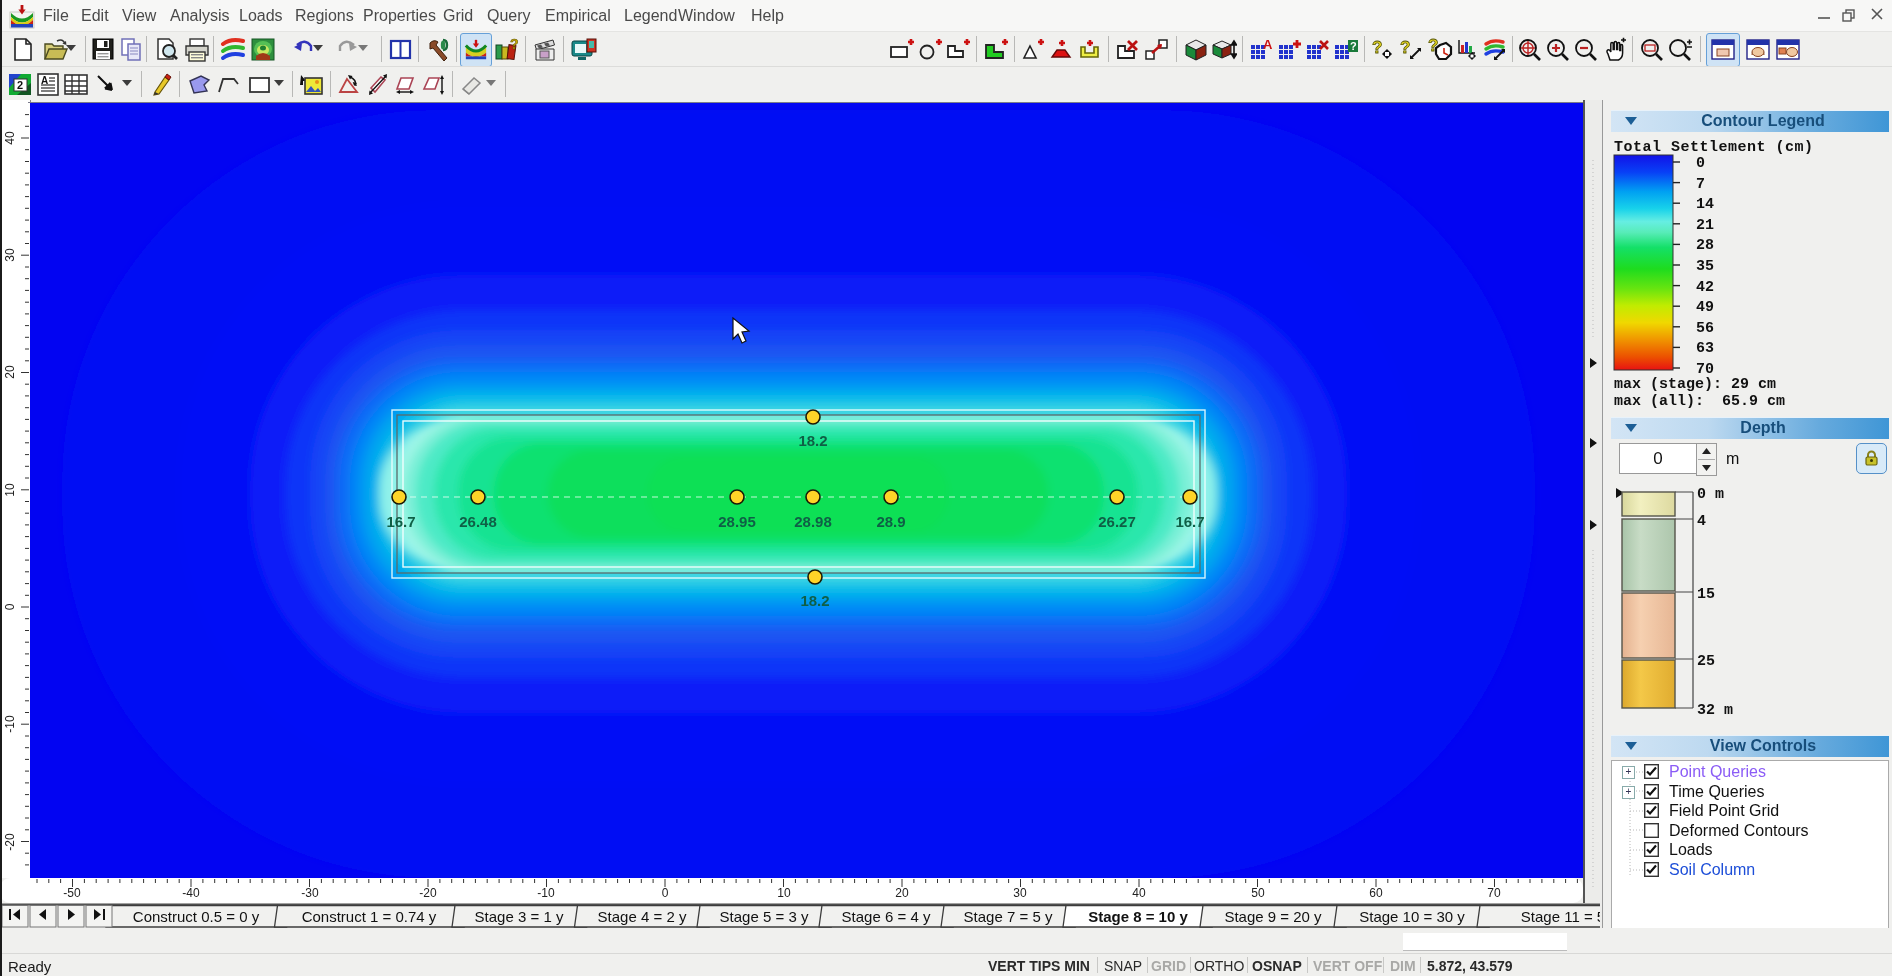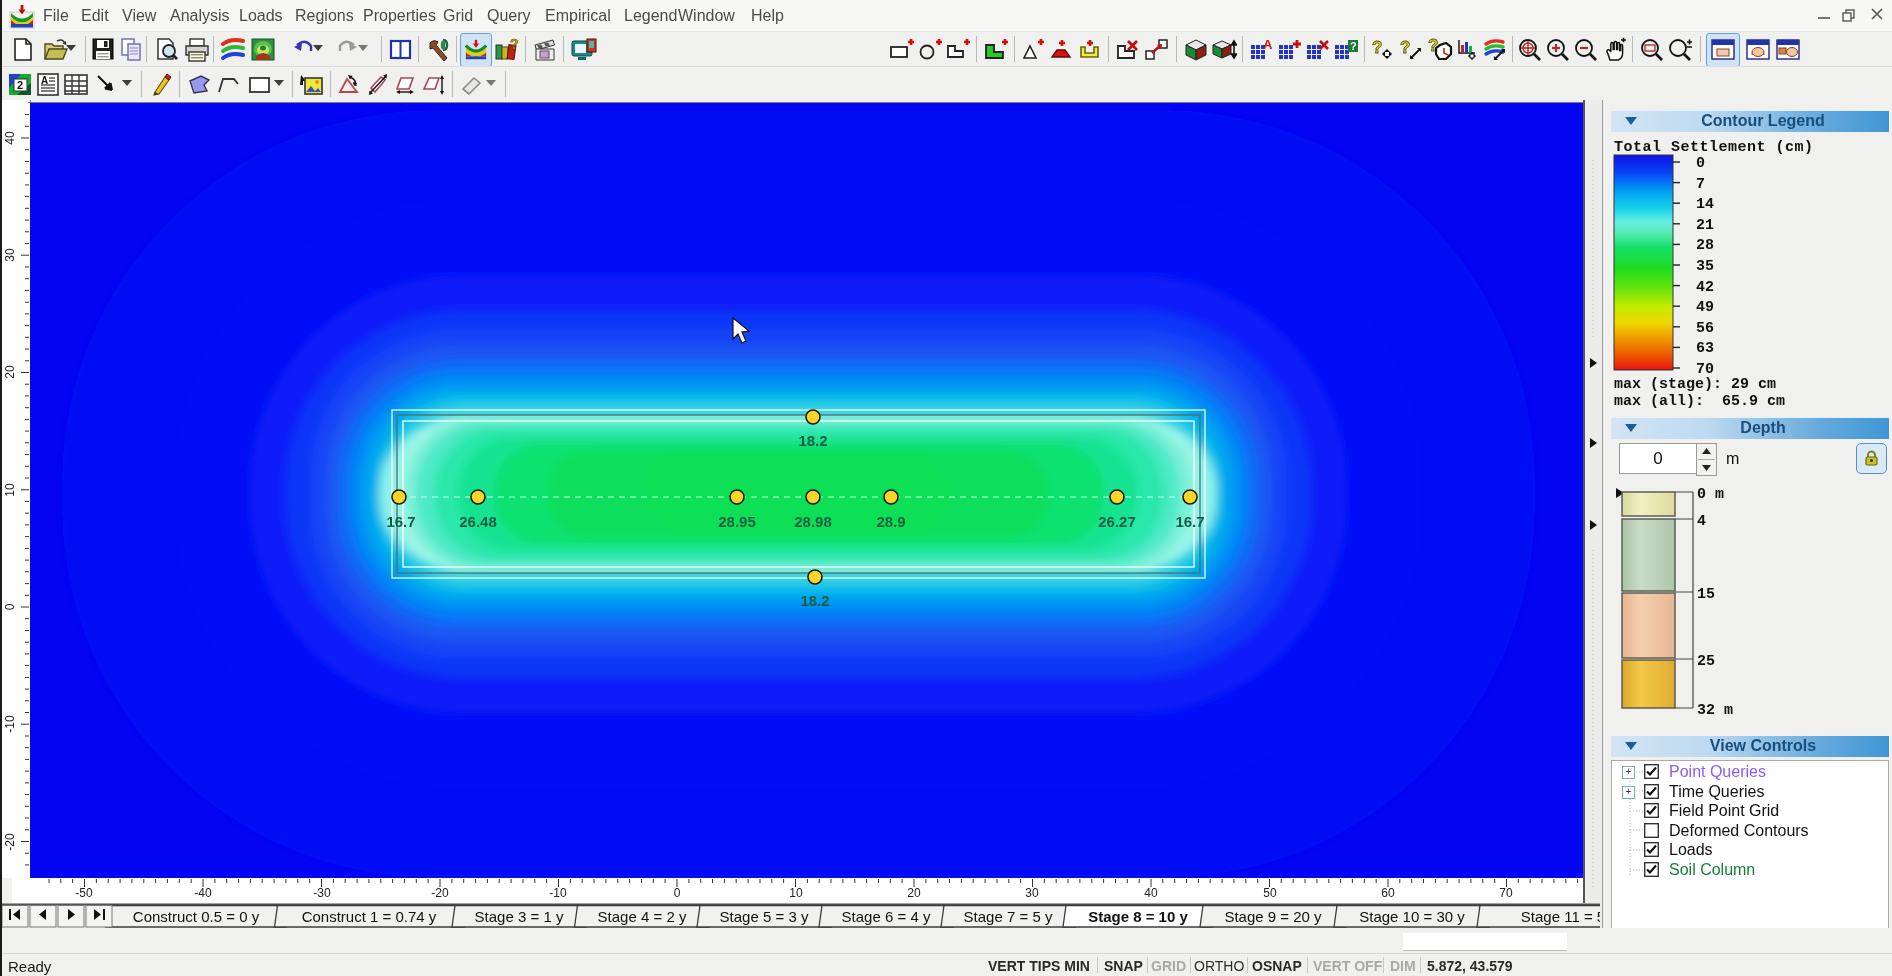--- a/index.html
+++ b/index.html
@@ -11,21 +11,21 @@
   #winbtns{position:absolute;top:6px;right:6px;color:#555;font-size:15px;}
   
   #tb1{left:0;top:31px;width:1892px;height:35px;background:#f0f0ee;border-top:1px solid #e4e4e2;}
   #tb2{left:0;top:66px;width:1892px;height:34px;background:#f0f0ee;border-top:1px solid #dcdcda;}
   .sep{position:absolute;top:4px;width:1px;height:26px;background:#b8b8b6;}
   .tbtn{position:absolute;top:3px;width:26px;height:28px;}
   .tbtn svg{position:absolute;left:1px;top:2px;}
   .darr{position:absolute;top:13px;width:0;height:0;border-left:5px solid transparent;border-right:5px solid transparent;border-top:6px solid #3c3c3c;}
   #vruler{left:0;top:100px;width:30px;height:778px;background:#ffffff;border-right:1px solid #888;}
   #plot{left:30px;top:103px;width:1553px;height:775px;background:#0204f2;}
-  #hruler{left:12px;top:878px;width:1583px;height:25px;background:#ffffff;}
+  #hruler{left:0;top:878px;width:1583px;height:25px;background:#ffffff;border-radius:10px;}
   
   #splitter{left:1583px;top:100px;width:19px;height:853px;background:#ececea;border-left:2px solid #555;}
   #rpanel{left:1602px;top:100px;width:290px;height:876px;background:#f0f0ee;border-left:1px solid #999;}
   .phead{position:absolute;left:8px;width:278px;height:21px;background:linear-gradient(90deg,#d3e5f5 0%,#bdd9f0 35%,#66aadd 75%,#3f96d6 100%);border-top:1px solid #e8f2fa;}
   .phead .tri{position:absolute;left:14px;top:6px;width:0;height:0;border-left:6px solid transparent;border-right:6px solid transparent;border-top:8px solid #1c5e96;}
   .phead .ht{position:absolute;left:13px;width:100%;text-align:center;top:1px;font-size:16px;font-weight:bold;color:#174e7b;}
   .mono{font-family:"Liberation Mono",monospace;font-weight:bold;}
   
   #tabstrip{left:0;top:903px;width:1600px;height:25px;background:#f0f0ee;}
   #gapstrip{left:0;top:928px;width:1892px;height:25px;background:#f0f0ee;}
@@ -804,21 +804,21 @@
     <div class="abs" style="left:66px;top:721.8000000000001px;font-size:16px;color:#111">Deformed Contours</div>
     <div class="abs" style="left:41px;top:742.4000000000001px"><svg width="15" height="15" viewBox="0 0 15 15">
         <rect x="0.7" y="0.7" width="13.6" height="13.6" fill="#fff" stroke="#333" stroke-width="1.4"></rect>
         <path d="M3 7.5 L6 10.5 L12 3.5" stroke="#111" stroke-width="2.2" fill="none"></path>
       </svg></div>
     <div class="abs" style="left:66px;top:741.4000000000001px;font-size:16px;color:#111">Loads</div>
     <div class="abs" style="left:41px;top:762.0000000000001px"><svg width="15" height="15" viewBox="0 0 15 15">
         <rect x="0.7" y="0.7" width="13.6" height="13.6" fill="#fff" stroke="#333" stroke-width="1.4"></rect>
         <path d="M3 7.5 L6 10.5 L12 3.5" stroke="#111" stroke-width="2.2" fill="none"></path>
       </svg></div>
-    <div class="abs" style="left:66px;top:761.0000000000001px;font-size:16px;color:#15803d">Soil Column</div>
+    <div class="abs" style="left:66px;top:761.0000000000001px;font-size:16px;color:#1d4ed8">Soil Column</div>
   </div>
   <div id="tabstrip" class="abs">
     <svg width="1600" height="25" viewBox="0 0 1600 25">
       <path d="M0 1.5 h1600" stroke="#555" stroke-width="2"></path>
       <path d="M109 2.5 L277.5 2.5 L286.5 24 L106 24 Z" fill="#f1f1ef" stroke="#3c3c3c" stroke-width="1.3"></path>
       <text x="196" y="18.5" font-size="15" font-weight="normal" fill="#111" text-anchor="middle">Construct 0.5 = 0 y</text>
       <path d="M277.5 2.5 L455 2.5 L464 24 L274.5 24 Z" fill="#f1f1ef" stroke="#3c3c3c" stroke-width="1.3"></path>
       <text x="369" y="18.5" font-size="15" font-weight="normal" fill="#111" text-anchor="middle">Construct 1 = 0.74 y</text>
       <path d="M455 2.5 L577.5 2.5 L586.5 24 L452 24 Z" fill="#f1f1ef" stroke="#3c3c3c" stroke-width="1.3"></path>
       <text x="519" y="18.5" font-size="15" font-weight="normal" fill="#111" text-anchor="middle">Stage 3 = 1 y</text>
@@ -857,21 +857,21 @@
         <path d="M18 6 v11" stroke="#111" stroke-width="2"></path>
       </g>
     </svg>
   </div>
   <div id="gapstrip" class="abs">
     <div class="abs" style="left:1403px;top:5px;width:164px;height:17px;background:#fff;border-bottom:1px solid #bbb"></div>
   </div>
   <div id="statusbar" class="abs">
     <span class="abs" style="left:8px;top:4px;color:#1c1c1c;font-weight:normal">Ready</span>
     <span class="abs" style="left:988px;top:4px;color:#2a2a2a;font-weight:bold;font-size:14px">VERT TIPS MIN</span>
-    <span class="abs" style="left:1104px;top:4px;color:#2a2a2a;font-weight:bold;font-size:14px">SNAP</span>
+    <span class="abs" style="left:1104px;top:4px;color:#2a2a2a;font-weight:normal;font-size:14px">SNAP</span>
     <span class="abs" style="left:1151px;top:4px;color:#a8a8a6;font-weight:bold;font-size:14px">GRID</span>
     <span class="abs" style="left:1194px;top:4px;color:#2a2a2a;font-weight:normal;font-size:14px">ORTHO</span>
     <span class="abs" style="left:1252px;top:4px;color:#2a2a2a;font-weight:bold;font-size:14px">OSNAP</span>
     <span class="abs" style="left:1313px;top:4px;color:#a8a8a6;font-weight:bold;font-size:14px">VERT OFF</span>
     <span class="abs" style="left:1390px;top:4px;color:#a8a8a6;font-weight:bold;font-size:14px">DIM</span>
     <span class="abs" style="left:1427px;top:4px;color:#2a2a2a;font-weight:bold;font-size:14px">5.872,  43.579</span>
     <span class="abs" style="left:1097px;top:3px;width:1px;height:16px;background:#c8c8c6"></span>
     <span class="abs" style="left:1147px;top:3px;width:1px;height:16px;background:#c8c8c6"></span>
     <span class="abs" style="left:1190px;top:3px;width:1px;height:16px;background:#c8c8c6"></span>
     <span class="abs" style="left:1247px;top:3px;width:1px;height:16px;background:#c8c8c6"></span>

